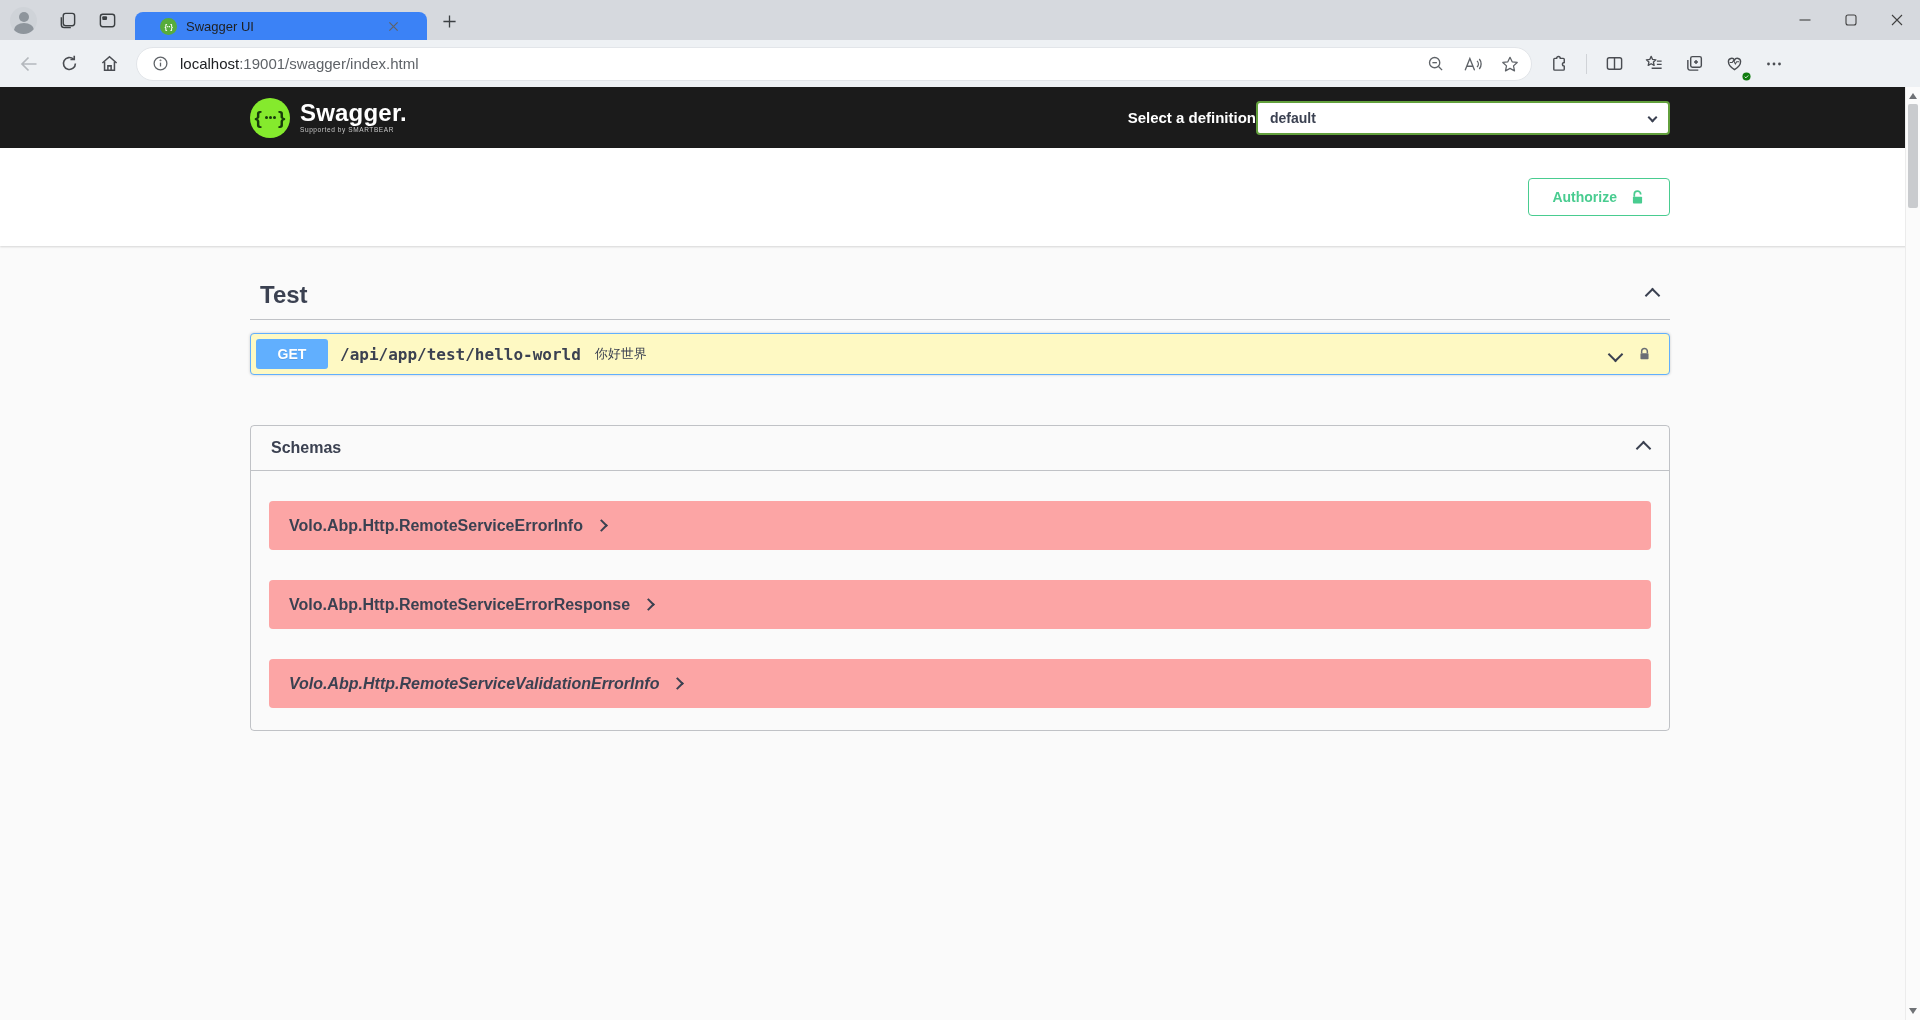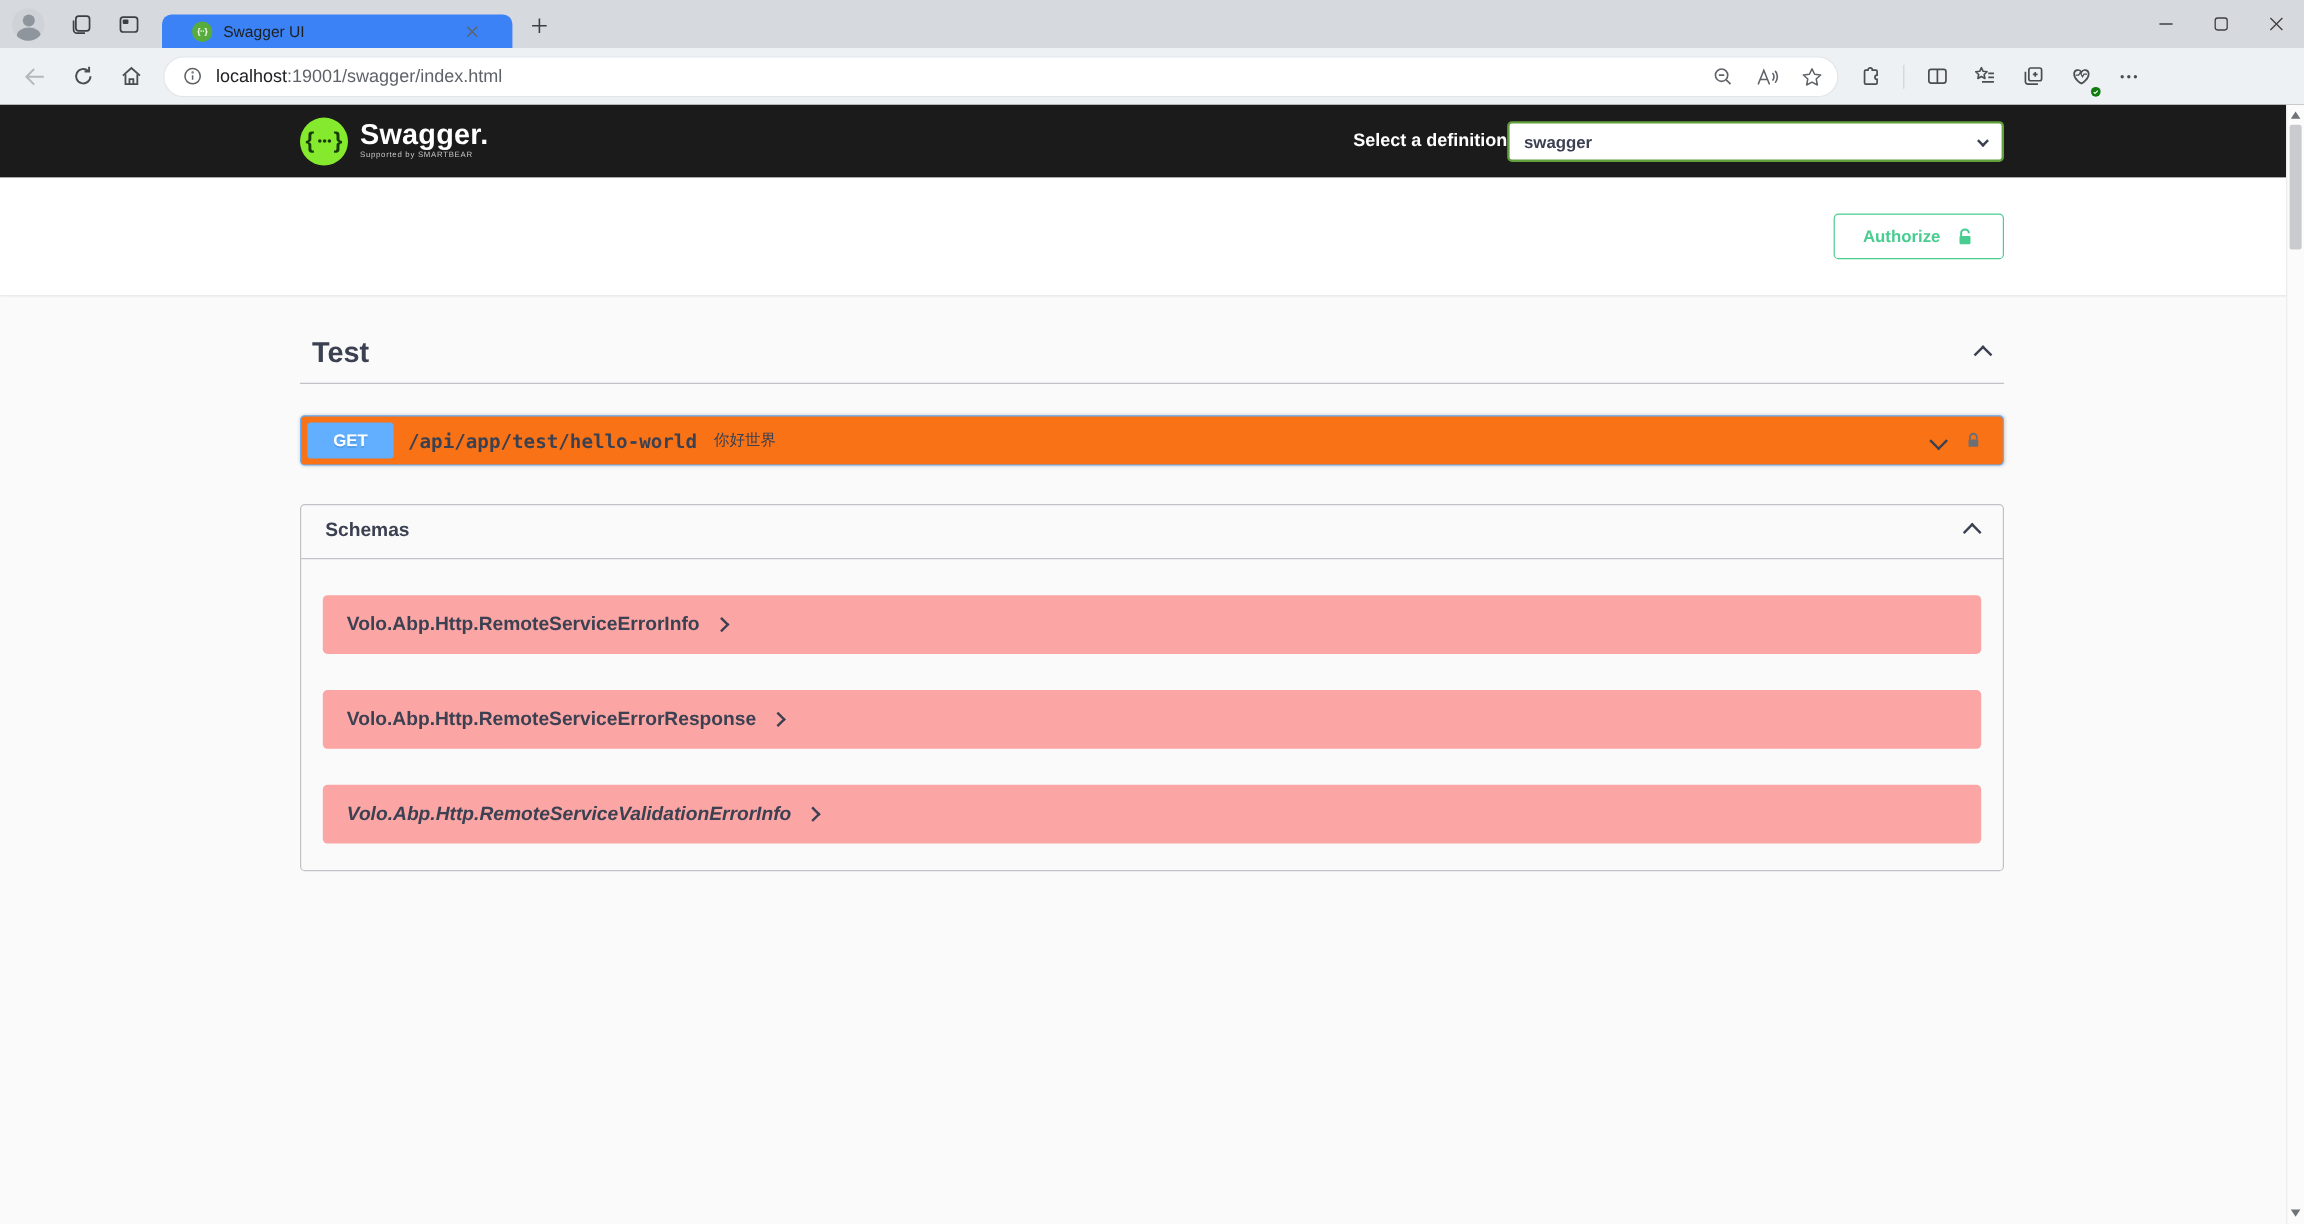--- a/index.html
+++ b/index.html
@@ -73,29 +73,29 @@
 
   
   .scheme-container { background:#ffffff; box-shadow:0 1px 2px 0 rgba(0,0,0,.15); padding:30px 0; }
   .auth-wrapper { display:flex; justify-content:flex-end; }
   .btn-authorize { display:flex; align-items:center; gap:12px; border:1px solid #49cc90; background:#ffffff; color:#49cc90; font-weight:bold; font-size:14px; padding:0 23px; height:38px; border-radius:4px; cursor:pointer; font-family:inherit; }
 
   
   .tag-section { margin-top:25px; }
   .opblock-tag { display:flex; align-items:center; justify-content:space-between; padding:10px 12px 10px 10px; border-bottom:1px solid rgba(59,65,81,.3); cursor:pointer; }
   .tag-name { font-size:24px; font-weight:bold; color:#3b4151; }
-  .opblock { margin-top:26px; border:1px solid #61affe; background:#f97316; border-radius:4px; box-shadow:0 0 3px rgba(0,0,0,.19); }
+  .opblock { margin-top:13px; border:1px solid #61affe; background:#fef9c3; border-radius:4px; box-shadow:0 0 3px rgba(0,0,0,.19); }
   .op-summary { display:flex; align-items:center; padding:5px; cursor:pointer; }
   .method-badge { width:72px; text-align:center; background:#61affe; color:#fff; font-weight:bold; font-size:14px; padding:7px 0; border-radius:3px; text-shadow:0 1px 0 rgba(0,0,0,.1); }
   .op-path { margin-left:12px; font-family:"DejaVu Sans Mono", monospace; font-size:16px; font-weight:bold; color:#3b4151; }
   .op-desc { margin-left:14px; font-size:13px; color:#3b4151; }
   .op-right { margin-left:auto; display:flex; align-items:center; gap:16px; padding-right:12px; }
 
   
-  .models-section { margin-top:32px; padding-bottom:40px;text-align:right; }
+  .models-section { margin-top:50px; padding-bottom:40px;text-align:right; }
   .models { border:1px solid rgba(59,65,81,.3); border-radius:4px; }
   .models-header { display:flex; align-items:center; justify-content:space-between; padding:13px 20px; border-bottom:1px solid rgba(59,65,81,.3); cursor:pointer; }
   .models-title { font-size:16px; font-weight:bold; color:#3b4151; }
   .models-body { padding:30px 18px 22px; }
   .model-box { height:49px; background:#fca5a5; border-radius:4px; margin-bottom:30px; display:flex; align-items:center; padding:0 20px; gap:14px; cursor:pointer; }
   .model-box:last-child { margin-bottom:0;font-style:italic; }
   .model-title { font-size:16px; font-weight:bold; color:#3b4151; }
 
   
   .scrollbar { position:absolute; top:0; right:0; bottom:0; width:15px; background:#fbfbfb; border-left:1px solid #ececec; }
@@ -275,21 +275,21 @@
             <span>}</span>
         </div>
         <div class="brand-text">
           <span class="brand-name">Swagger.</span>
           <span class="brand-sub">Supported by SMARTBEAR</span>
         </div>
       </div>
       <div class="def-select-wrap">
         <span class="def-label">Select a definition</span>
         <div class="def-select">
-          <span class="def-value">swagger</span>
+          <span class="def-value">default</span>
           <span class="chev down small"></span>
         </div>
       </div>
     </div>
   </div>
 
 
   <div class="scheme-container">
     <div class="container auth-wrapper">
       <button class="btn-authorize">

